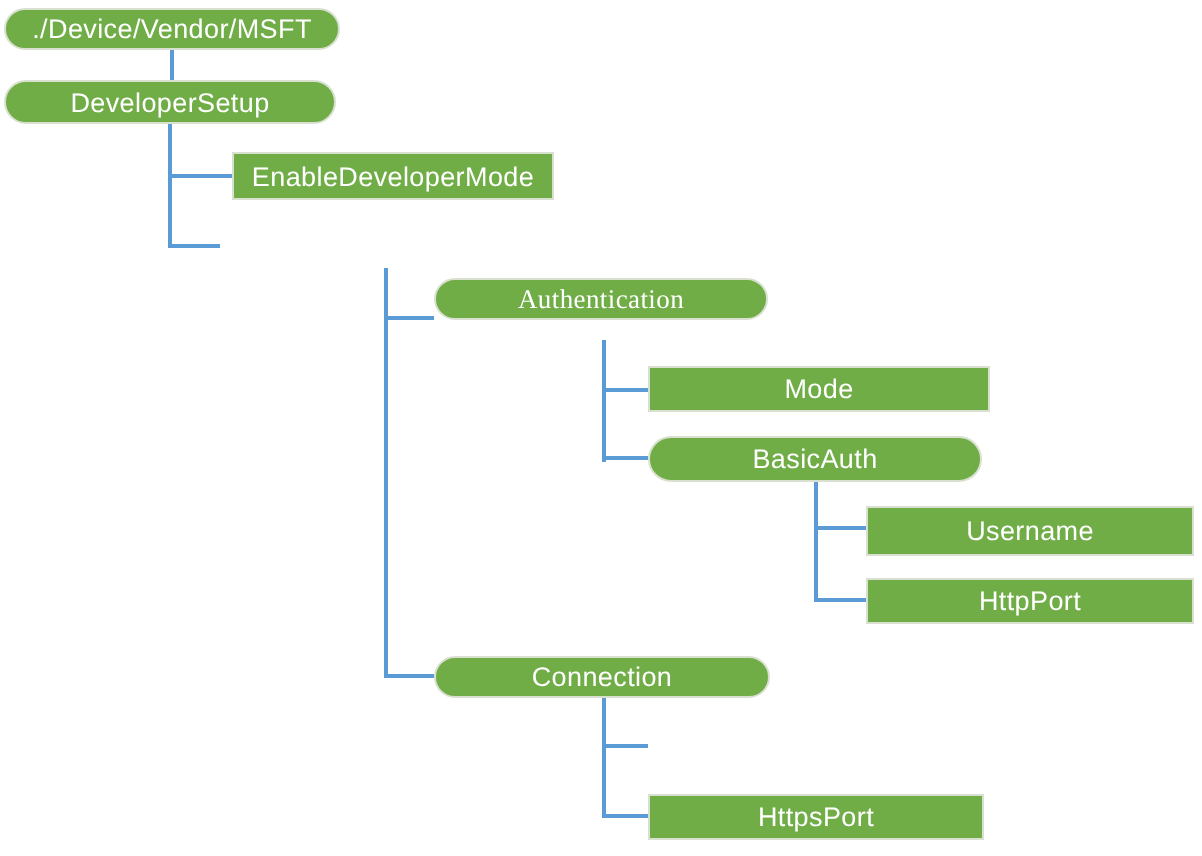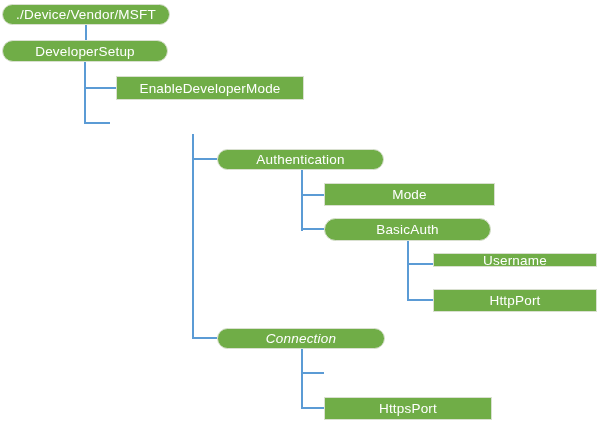--- a/index.html
+++ b/index.html
@@ -23,28 +23,28 @@
     align-items: center;
     justify-content: center;
     white-space: nowrap;
   }
   .pill { border-radius: 12px; }
   .line { position: absolute; background: #5B9BD5; }
 
   
   .n-root        { left: 2px;   top: 4px;   width: 168px; height: 21px; }
   .n-devsetup    { left: 2px;   top: 40px;  width: 166px; height: 22px; }
-  .n-enabledev   { left: 116px; top: 76px;  width: 188px; height: 24px; text-align: center; }
+  .n-enabledev   { left: 116px; top: 76px;  width: 161px; height: 24px; text-align: center; }
   .n-devportal   { left: 110px; top: 112px; width: 167px; height: 22px; }
-  .n-auth        { left: 217px; top: 149px; width: 167px; height: 21px; }
+  .n-auth        { left: 217px; top: 139px; width: 167px; height: 21px; font-family: Liberation Serif, serif; }
   .n-mode        { left: 324px; top: 183px; width: 171px; height: 23px; }
   .n-basicauth   { left: 324px; top: 218px; width: 167px; height: 23px; }
-  .n-username    { left: 433px; top: 253px; width: 164px; height: 14px; }
+  .n-username    { left: 433px; top: 253px; width: 164px; height: 25px; }
   .n-password    { left: 433px; top: 289px; width: 164px; height: 23px; }
-  .n-connection  { left: 217px; top: 328px; width: 168px; height: 21px; font-style: italic; }
+  .n-connection  { left: 217px; top: 328px; width: 168px; height: 21px; }
   .n-httpport    { left: 324px; top: 361px; width: 168px; height: 24px; }
   .n-httpsport   { left: 324px; top: 397px; width: 168px; height: 23px; }
 
   
   .l1  { left: 85px;  top: 25px;  width: 2px;  height: 15px; }
   .l2  { left: 84px;  top: 62px;  width: 2px;  height: 62px; }
   .l3  { left: 85px;  top: 87px;  width: 31px; height: 2px;  }
   .l4  { left: 85px;  top: 122px; width: 25px; height: 2px;  }
   .l5  { left: 192px; top: 134px; width: 2px;  height: 205px;}
   .l6  { left: 193px; top: 158px; width: 24px; height: 2px;  }

